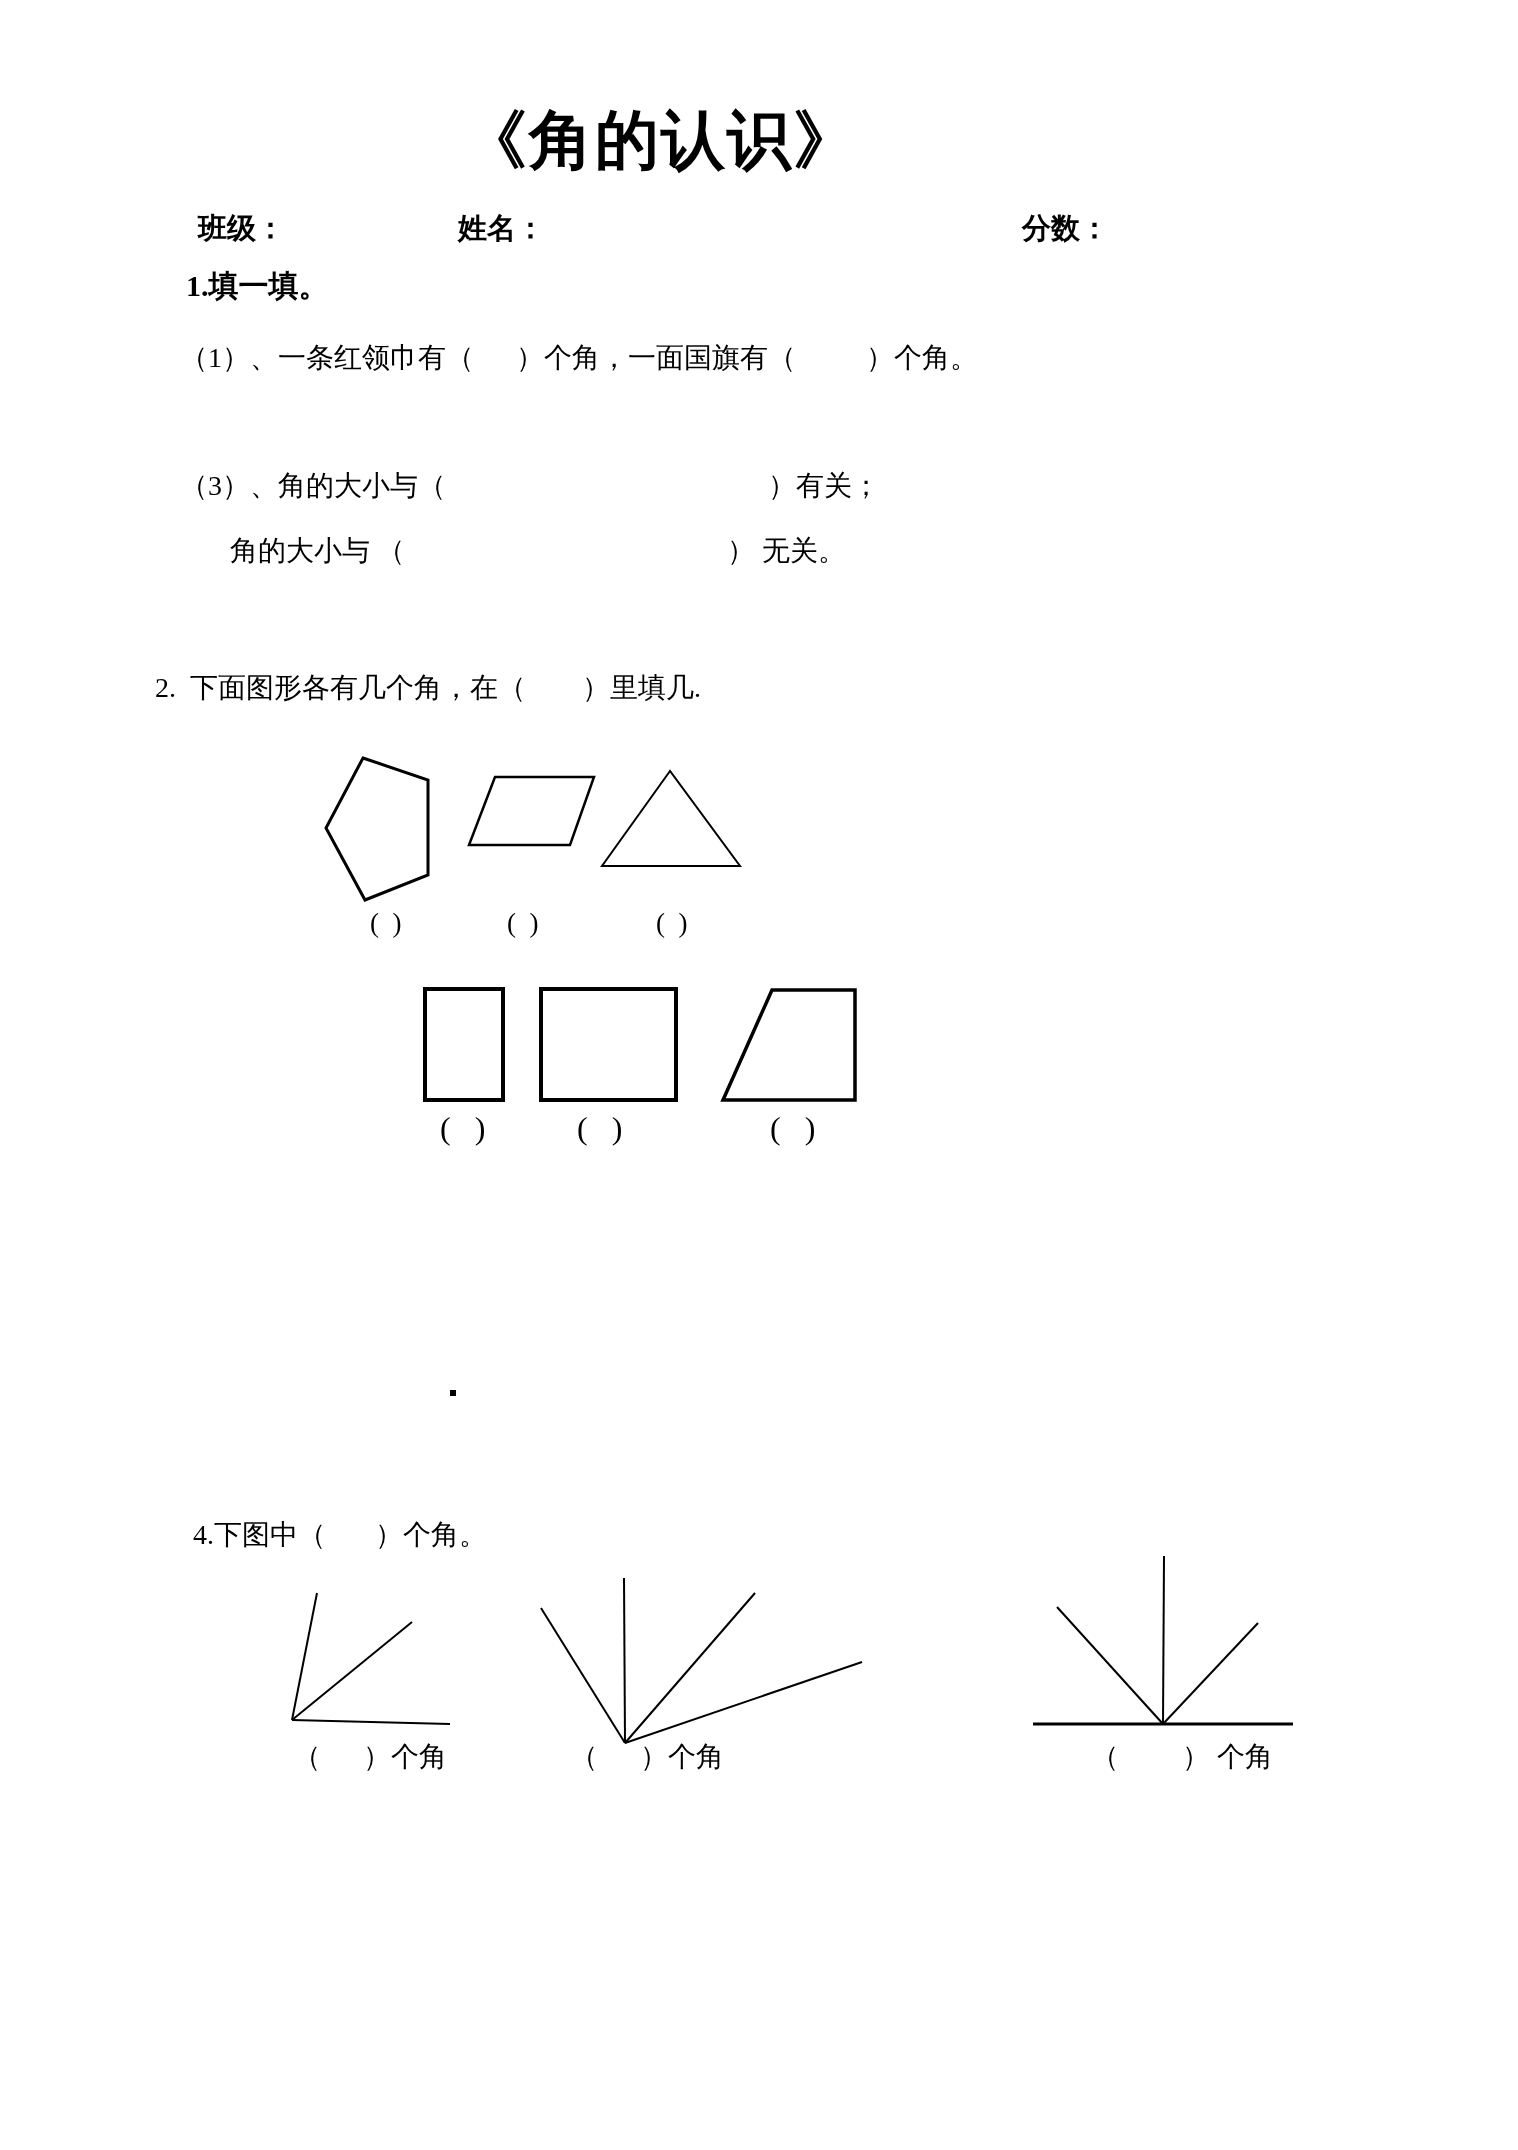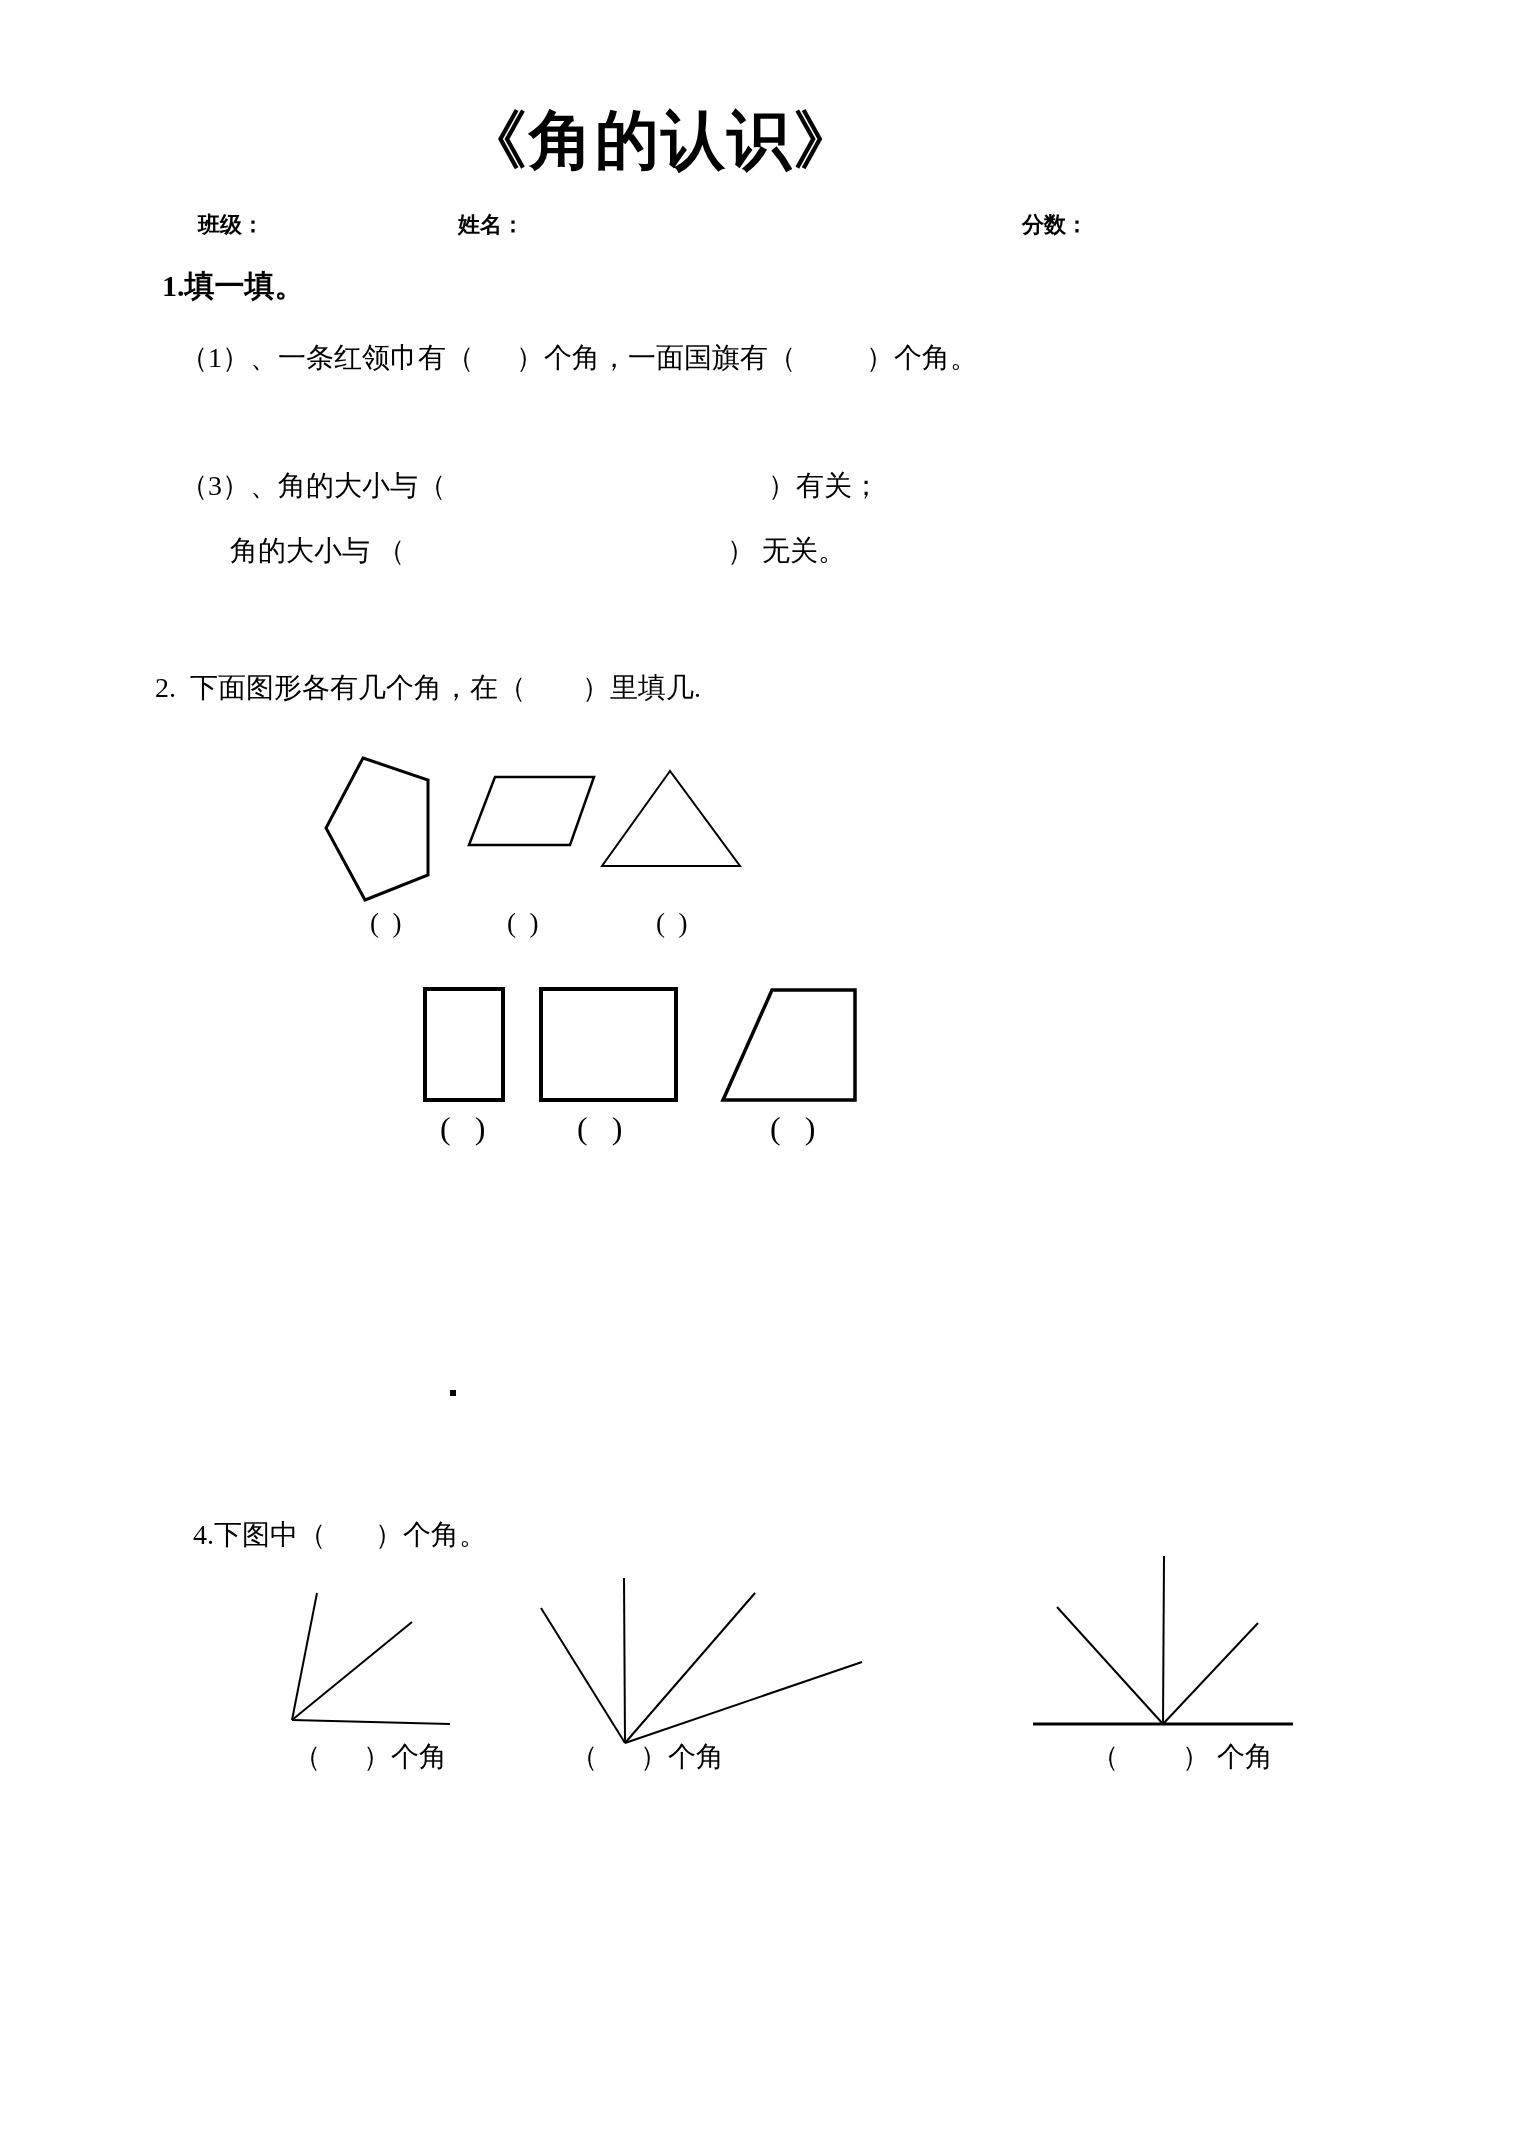--- a/index.html
+++ b/index.html
@@ -20,22 +20,22 @@
     line-height: 1.15;
     color: #000000;
   }
   .title {
     left: 0; right: 0;
     text-align: center;
     font-size: 64px;
     font-weight: bold;
     letter-spacing: 2px;
   }
-  .hdr { font-size: 22px; font-weight: bold; text-align: center; }
-  .sec-heading { font-size: 30px; font-weight: bold; }
+  .hdr { font-size: 29px; font-weight: bold; text-align: center; }
+  .sec-heading { font-size: 30px; font-weight: bold; margin-left: 24px; }
   .body-line { font-size: 28px; }
   .blank-s { font-size: 27px; }
   .blank-l { font-size: 32px; }
   .figures-layer {
     position: absolute;
     left: 0; top: 0;
     width: 1518px; height: 2150px;
   }
 </style>
 </head>

